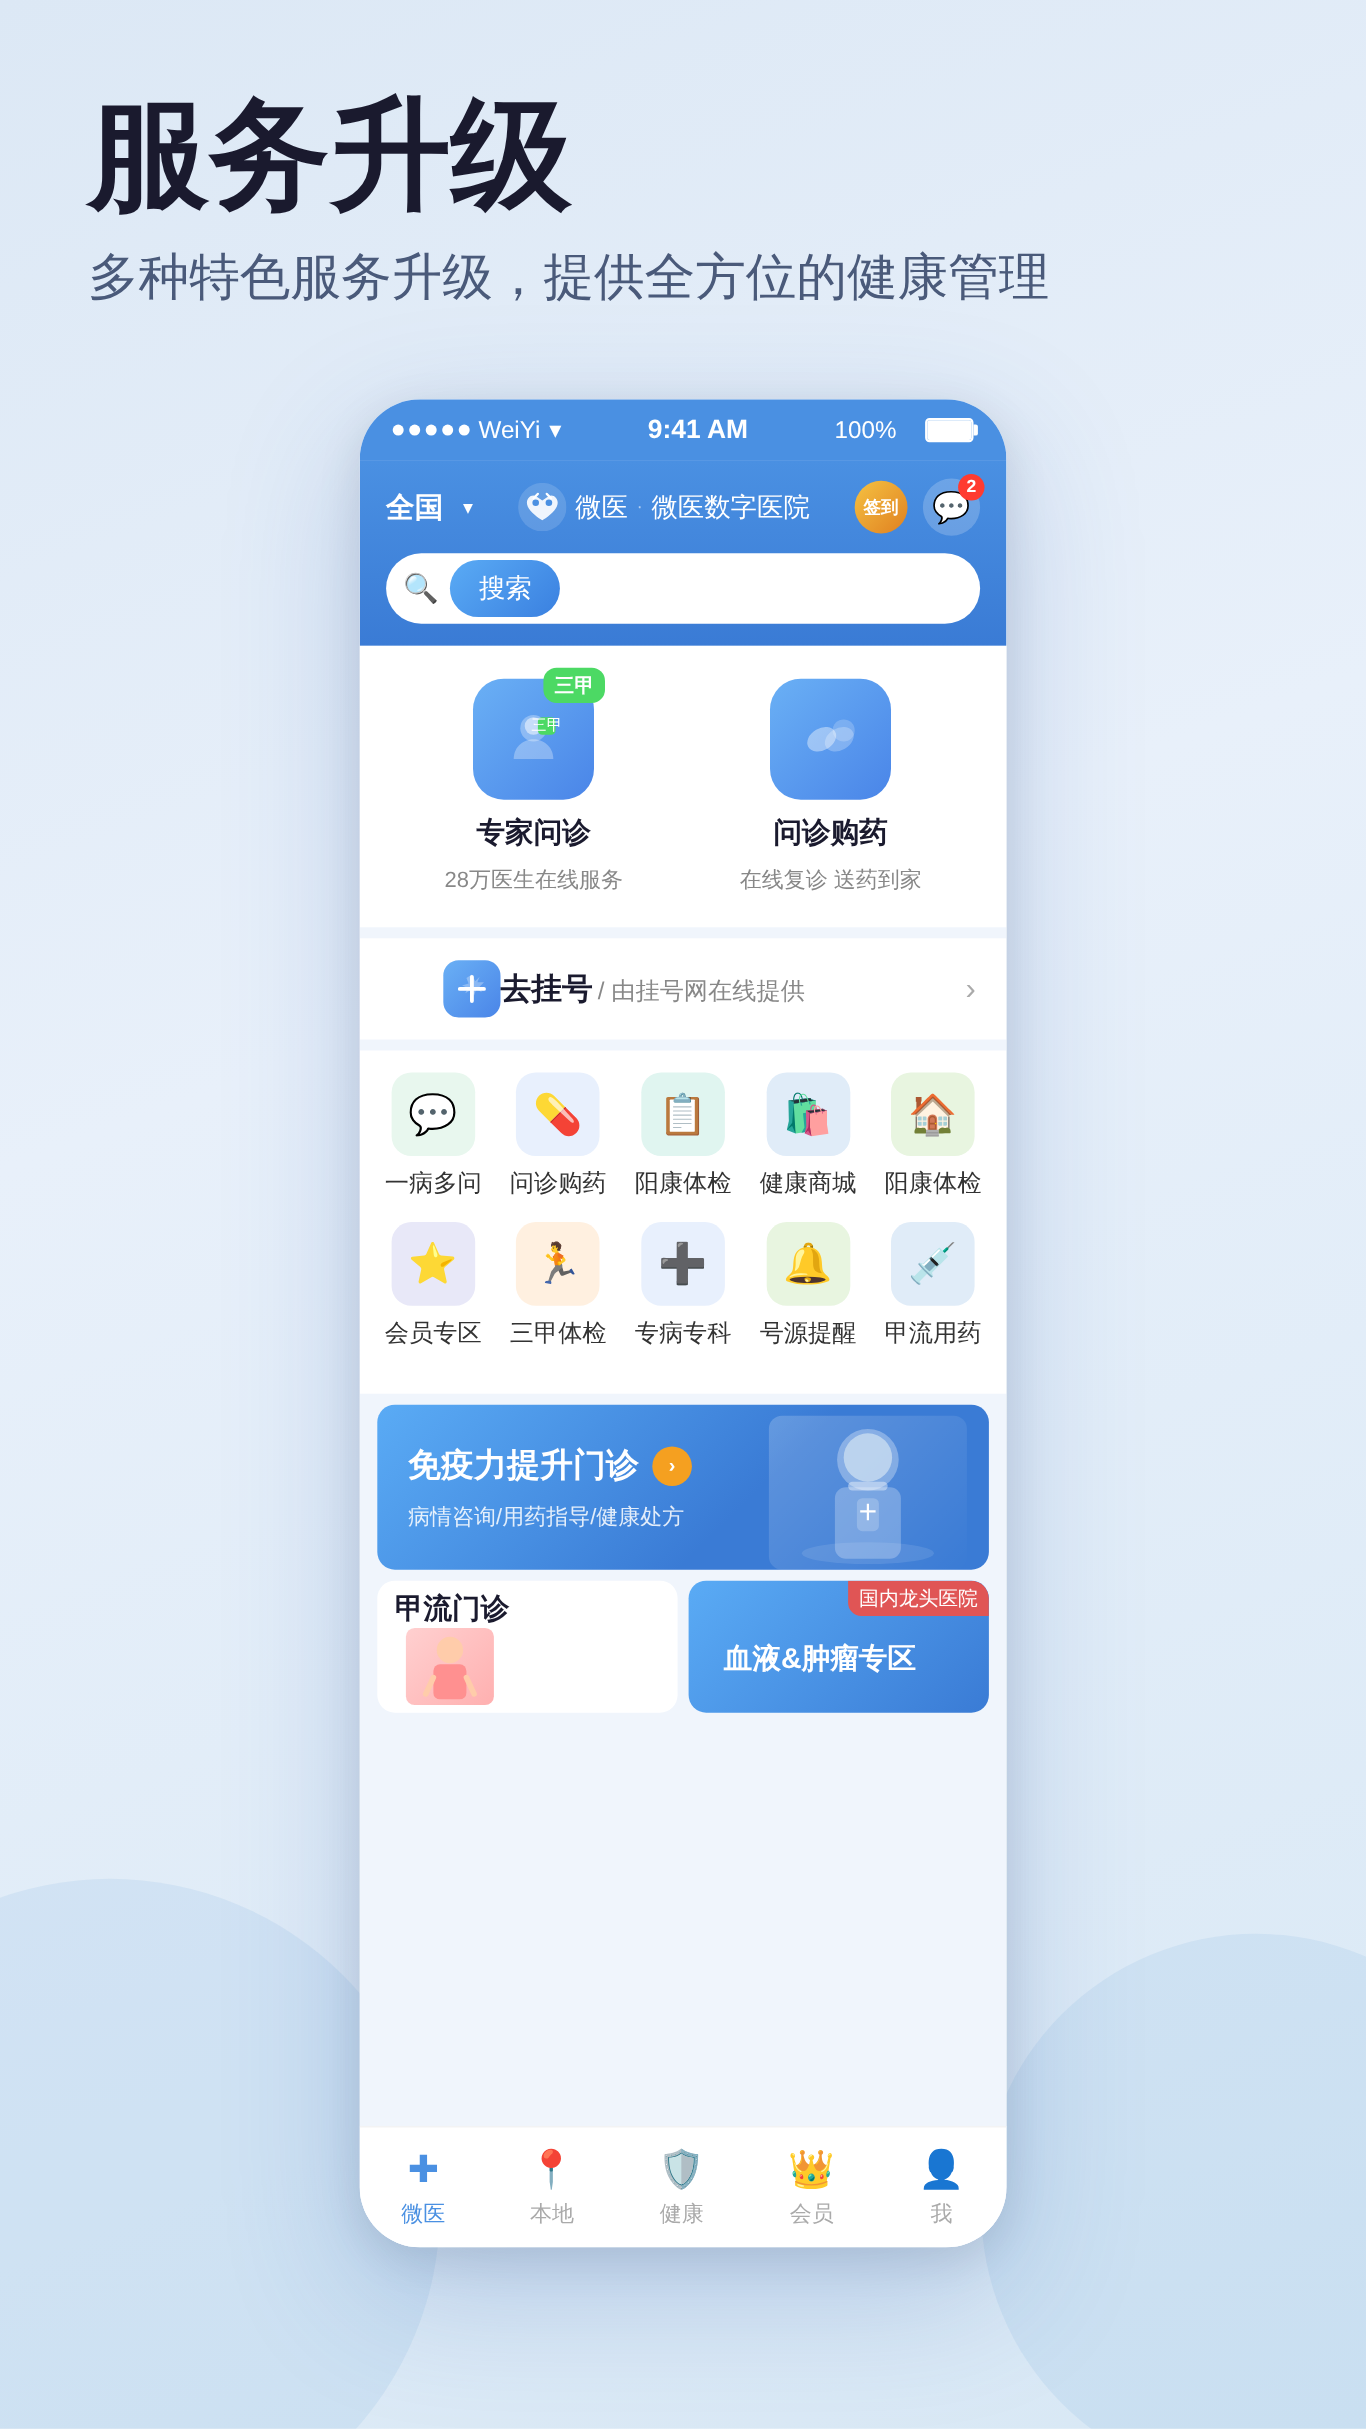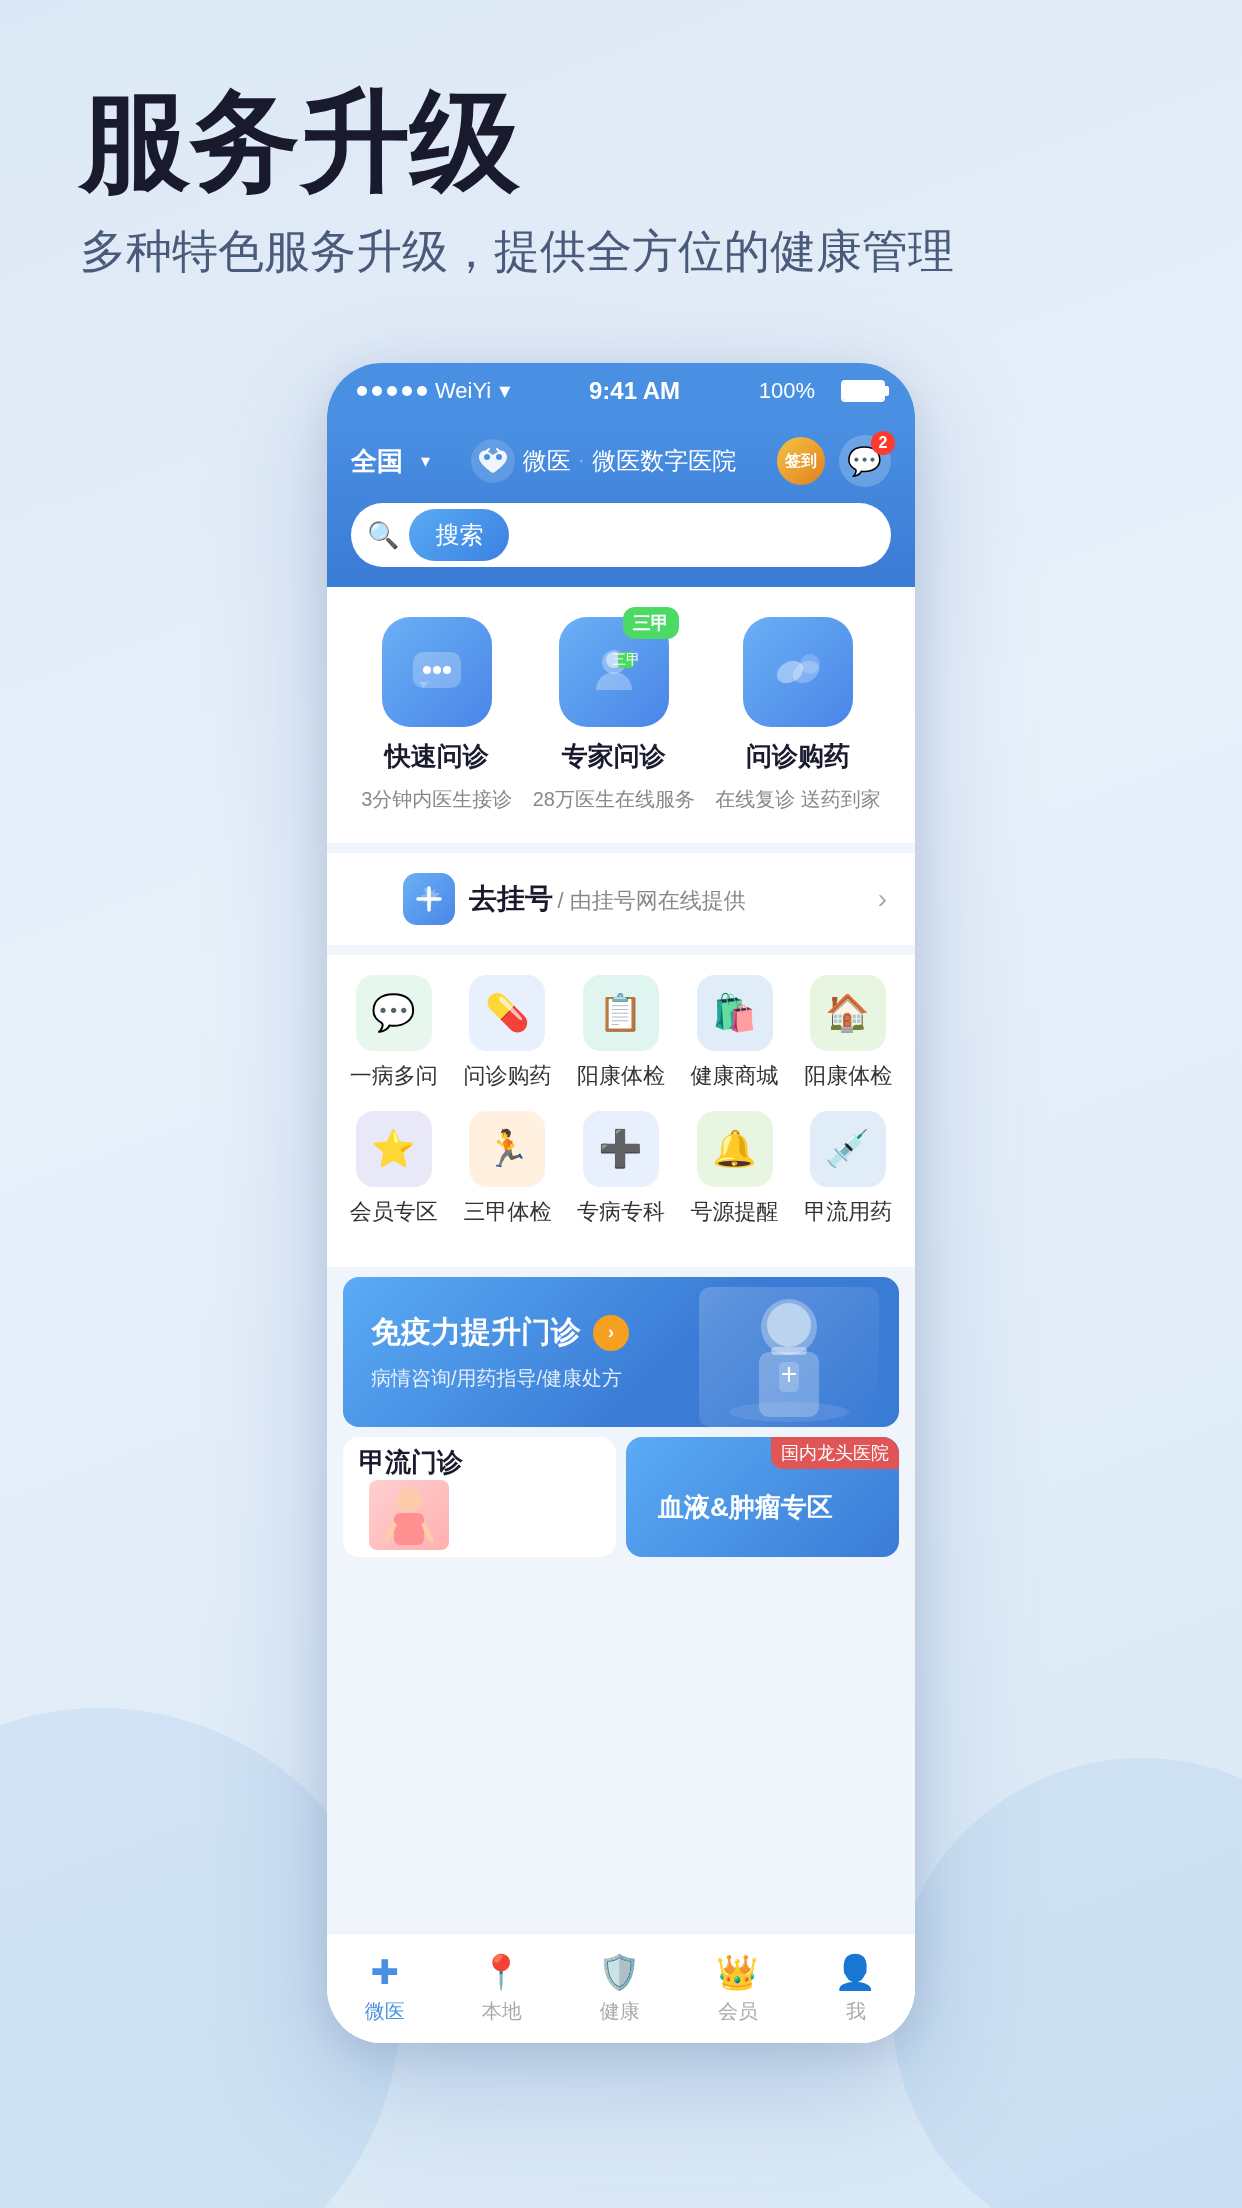--- a/index.html
+++ b/index.html
@@ -306,21 +306,20 @@
       background: white;
       margin: 0 0 10px;
       padding: 20px 28px;
       display: flex;
       align-items: center;
       justify-content: space-between;
     }
     .reg-left {
       display: flex;
       align-items: center;
-      gap: 14px;
       padding-left: 48px;
     }
     .reg-icon {
       width: 52px;
       height: 52px;
       background: linear-gradient(135deg, #6ab0f5, #4a85e8);
       border-radius: 14px;
       display: flex;
       align-items: center;
       justify-content: center;
@@ -595,35 +594,20 @@
           <div class="search-bar">
             <span class="search-icon">🔍</span>
             <button class="search-btn">搜索</button>
           </div>
         </div>
       </div>
 
       <div class="scrollable-content">
 
         <div class="quick-services">
-          <div class="service-item">
-            <div class="service-icon-wrap">
-              <div class="service-icon service-icon-blue">
-                <svg width="56" height="56" viewBox="0 0 56 56">
-                  <rect x="4" y="8" width="48" height="36" rx="10" fill="rgba(255,255,255,0.25)"></rect>
-                  <circle cx="18" cy="26" r="4" fill="white"></circle>
-                  <circle cx="28" cy="26" r="4" fill="white"></circle>
-                  <circle cx="38" cy="26" r="4" fill="white"></circle>
-                  <polygon points="14,44 20,38 10,38" fill="rgba(255,255,255,0.25)"></polygon>
-                </svg>
-              </div>
-            </div>
-            <span class="service-name">快速问诊</span>
-            <span class="service-desc">3分钟内医生接诊</span>
-          </div>
 
           <div class="service-item">
             <div class="service-icon-wrap">
               <div class="service-icon service-icon-blue">
                 <svg width="56" height="56" viewBox="0 0 56 56">
                   <circle cx="28" cy="18" r="12" fill="rgba(255,255,255,0.3)"></circle>
                   <circle cx="28" cy="16" r="8" fill="rgba(255,255,255,0.5)"></circle>
                   <path d="M10 46 C10 34, 20 28, 28 28 C36 28, 46 34, 46 46Z" fill="rgba(255,255,255,0.3)"></path>
                   <rect x="32" y="8" width="16" height="16" rx="4" fill="#4cd964"></rect>
                   <text x="40" y="20" text-anchor="middle" font-size="14" fill="white">三甲</text>

